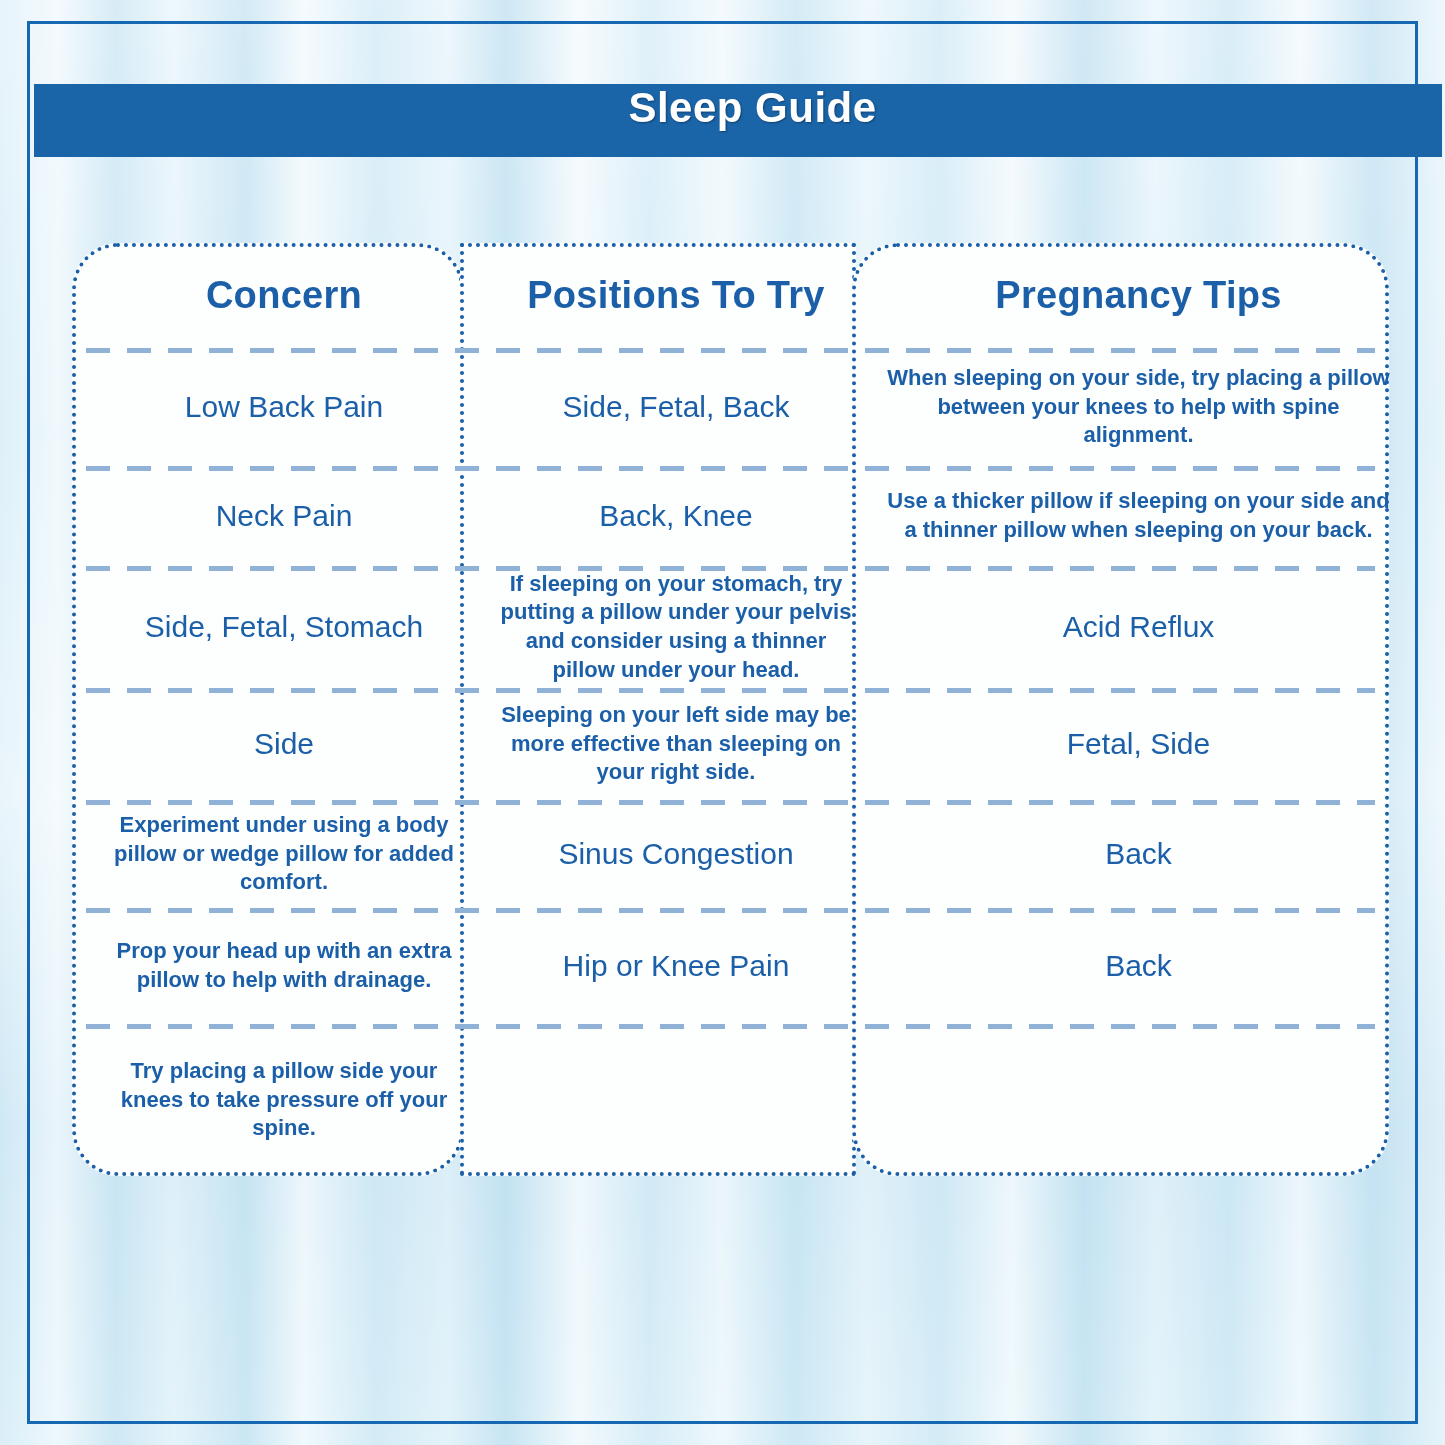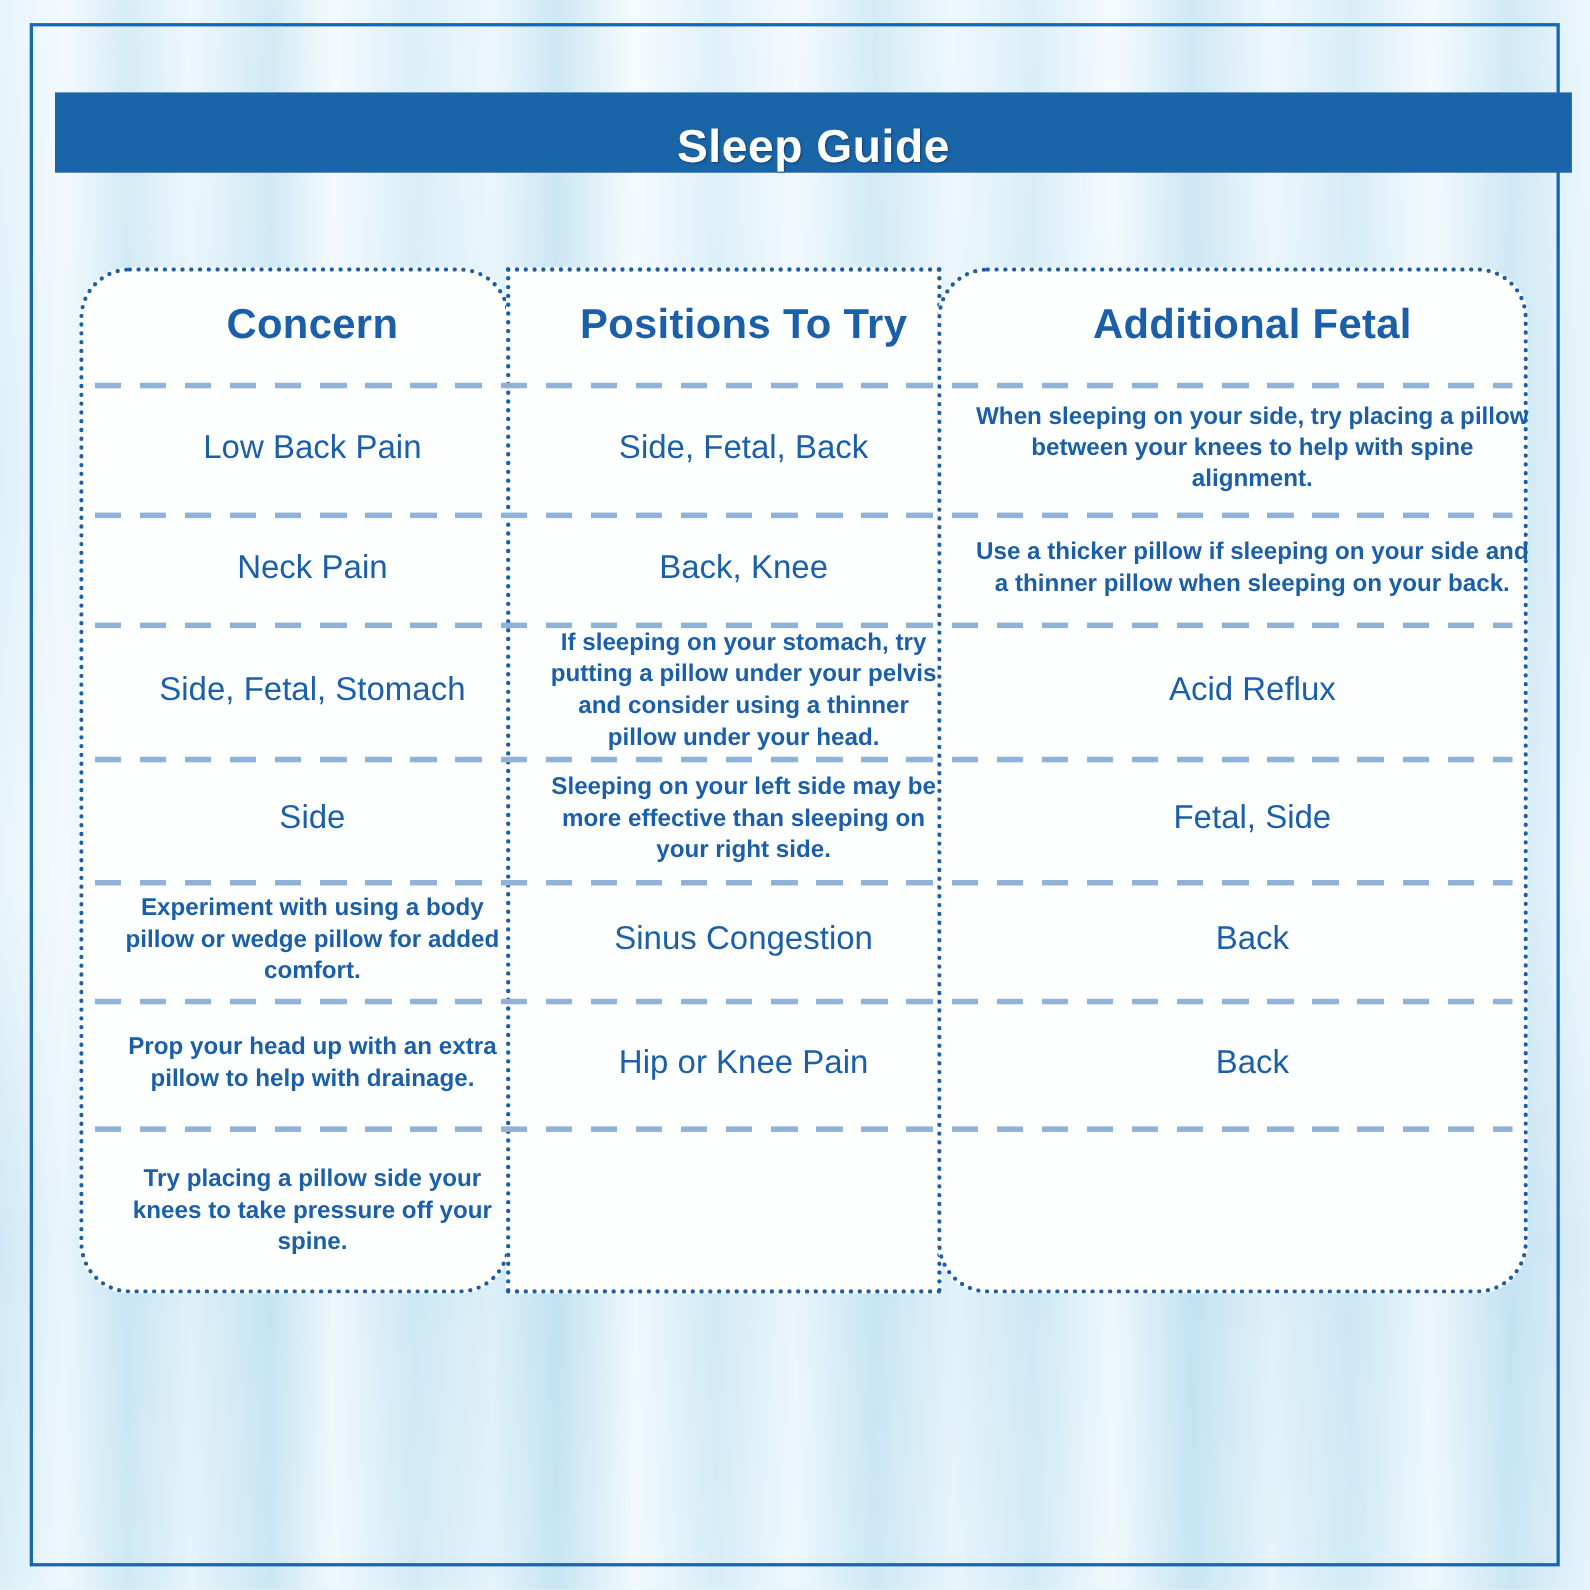--- a/index.html
+++ b/index.html
@@ -54,28 +54,29 @@
     top: 21px;
     width: 1391px;
     height: 1403px;
     box-sizing: border-box;
     border: 3px solid #1668b3;
   }
 
   
   #banner {
     position: absolute;
-    left: 50px;
+    left: 34px;
     top: 84px;
     width: 1379px;
     height: 73px;
     background: #1a64a8;
     display: flex;
-    align-items: flex-end;
+    align-items: flex-start;
     justify-content: center;
+    padding-left: 29px;
   }
   #banner-title {
     color: #ffffff;
     font-size: 42px;
     font-weight: bold;
     letter-spacing: 0.5px;
     text-shadow: 1px 1px 2px rgba(0,0,0,0.35);
   }
 
   
@@ -193,39 +194,39 @@
     <div class="rowrule" style="top:323px"></div>
     <div class="rowrule" style="top:445px"></div>
     <div class="rowrule" style="top:557px"></div>
     <div class="rowrule" style="top:665px"></div>
     <div class="rowrule" style="top:781px"></div>
 
     <div id="grid">
 
       <div class="cell head-cell">Concern</div>
       <div class="cell head-cell">Positions To Try</div>
-      <div class="cell head-cell">Additional Fetal</div>
+      <div class="cell head-cell">Pregnancy Tips</div>
 
       <div class="cell concern-cell">Low Back Pain</div>
       <div class="cell position-cell">Side, Fetal, Back</div>
       <div class="cell tip-cell">When sleeping on your side, try placing a pillow between your knees to help with spine alignment.</div>
 
       <div class="cell concern-cell">Neck Pain</div>
       <div class="cell position-cell">Back, Knee</div>
       <div class="cell tip-cell">Use a thicker pillow if sleeping on your side and a thinner pillow when sleeping on your back.</div>
 
       <div class="cell position-cell">Side, Fetal, Stomach</div>
       <div class="cell tip-cell">If sleeping on your stomach, try putting a pillow under your pelvis and consider using a thinner pillow under your head.</div>
 
       <div class="cell concern-cell">Acid Reflux</div>
       <div class="cell position-cell">Side</div>
       <div class="cell tip-cell">Sleeping on your left side may be more effective than sleeping on your right side.</div>
 
       <div class="cell position-cell">Fetal, Side</div>
-      <div class="cell tip-cell">Experiment with using a body pillow or wedge pillow for added comfort.</div>
+      <div class="cell tip-cell">Experiment under using a body pillow or wedge pillow for added comfort.</div>
 
       <div class="cell concern-cell">Sinus Congestion</div>
       <div class="cell position-cell">Back</div>
       <div class="cell tip-cell">Prop your head up with an extra pillow to help with drainage.</div>
 
       <div class="cell concern-cell">Hip or Knee Pain</div>
       <div class="cell position-cell">Back</div>
       <div class="cell tip-cell">Try placing a pillow side your knees to take pressure off your spine.</div>
 
     </div>

